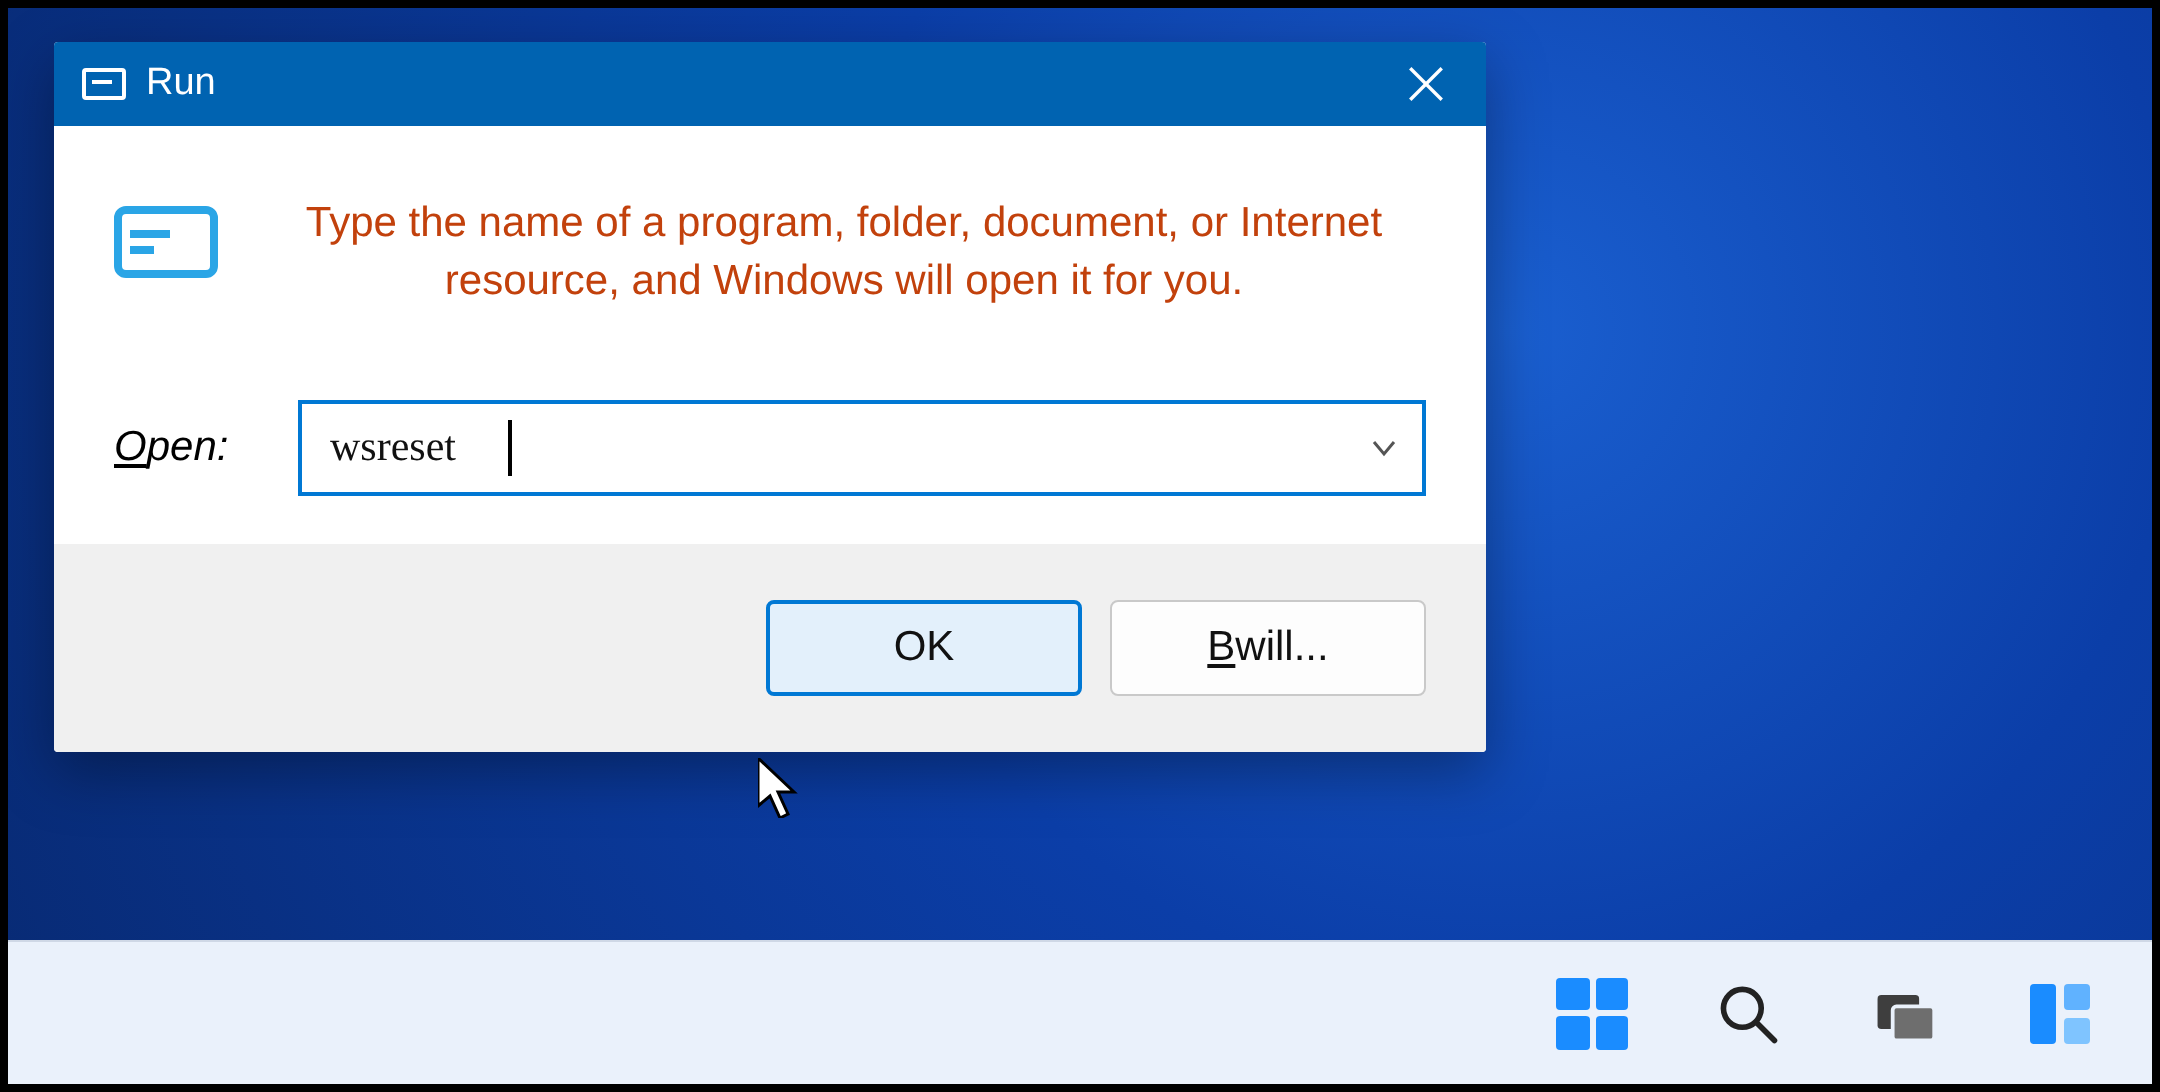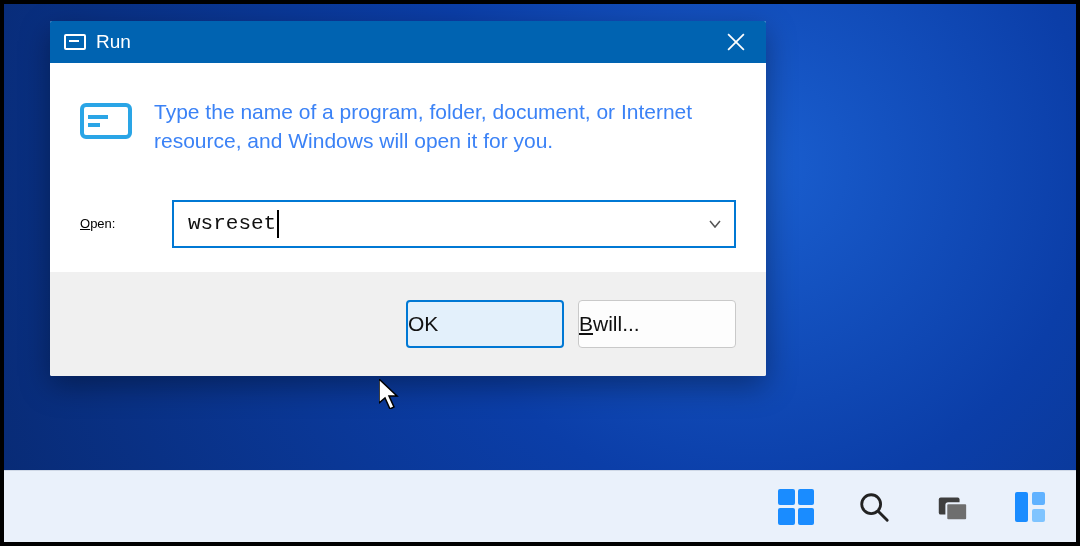--- a/index.html
+++ b/index.html
@@ -18,21 +18,20 @@
     }
     .run-dialog {
       position: absolute;
       top: 17px;
       left: 23px;
       width: 716px;
       background: #fff;
       box-shadow: 0 10px 30px rgba(0,0,0,.35);
       border-radius: 2px;
       overflow: hidden;
-      margin-left: 23px;
     }
     .titlebar {
       background: #0063b1;
       height: 42px;
       display: flex;
       align-items: center;
       color: #fff;
       padding-left: 14px;
       font-size: 19px;
     }
@@ -69,46 +68,48 @@
       gap: 22px;
       align-items: flex-start;
     }
     .run-icon {
       width: 52px; height: 40px;
       flex-shrink: 0;
       margin-top: 4px;
     }
     .desc {
       font-size: 21px;
-      color: #3b82f6;
+      color: #c2410c;
       line-height: 1.4;
+      text-align: center;
     }
     .open-row {
       display: flex;
       align-items: center;
       margin-top: 44px;
       gap: 20px;
     }
     .open-label {
-      font-size: 13px;
+      font-size: 21px;
       width: 72px;
+      font-style: italic;
     }
     .open-label .ul { text-decoration: underline; }
     .combo {
       flex: 1;
       position: relative;
     }
     .combo input {
       width: 100%;
       height: 48px;
       border: 2px solid #0078d4;
       font-size: 21px;
       padding: 0 40px 0 14px;
       outline: none;
-      font-family: Liberation Mono, monospace;
+      font-family: Liberation Serif, serif;
       color: #111;
     }
     .combo .caret {
       position: absolute;
       right: 14px;
       top: 50%;
       transform: translateY(-50%);
       width: 14px; height: 14px;
     }
     .text-caret {
@@ -130,21 +131,21 @@
       width: 158px;
       height: 48px;
       border: 1px solid #c9c9c9;
       background: #fdfdfd;
       font-size: 21px;
       font-family: inherit;
       color: #111;
       border-radius: 4px;
       display: flex;
       align-items: center;
-      justify-content: flex-start;
+      justify-content: center;
     }
     .btn.primary {
       border: 2px solid #0078d4;
       background: #e3f0fb;
     }
     .btn .ul { text-decoration: underline; }
     .cursor-arrow {
       position: absolute;
       top: 375px;
       left: 375px;

